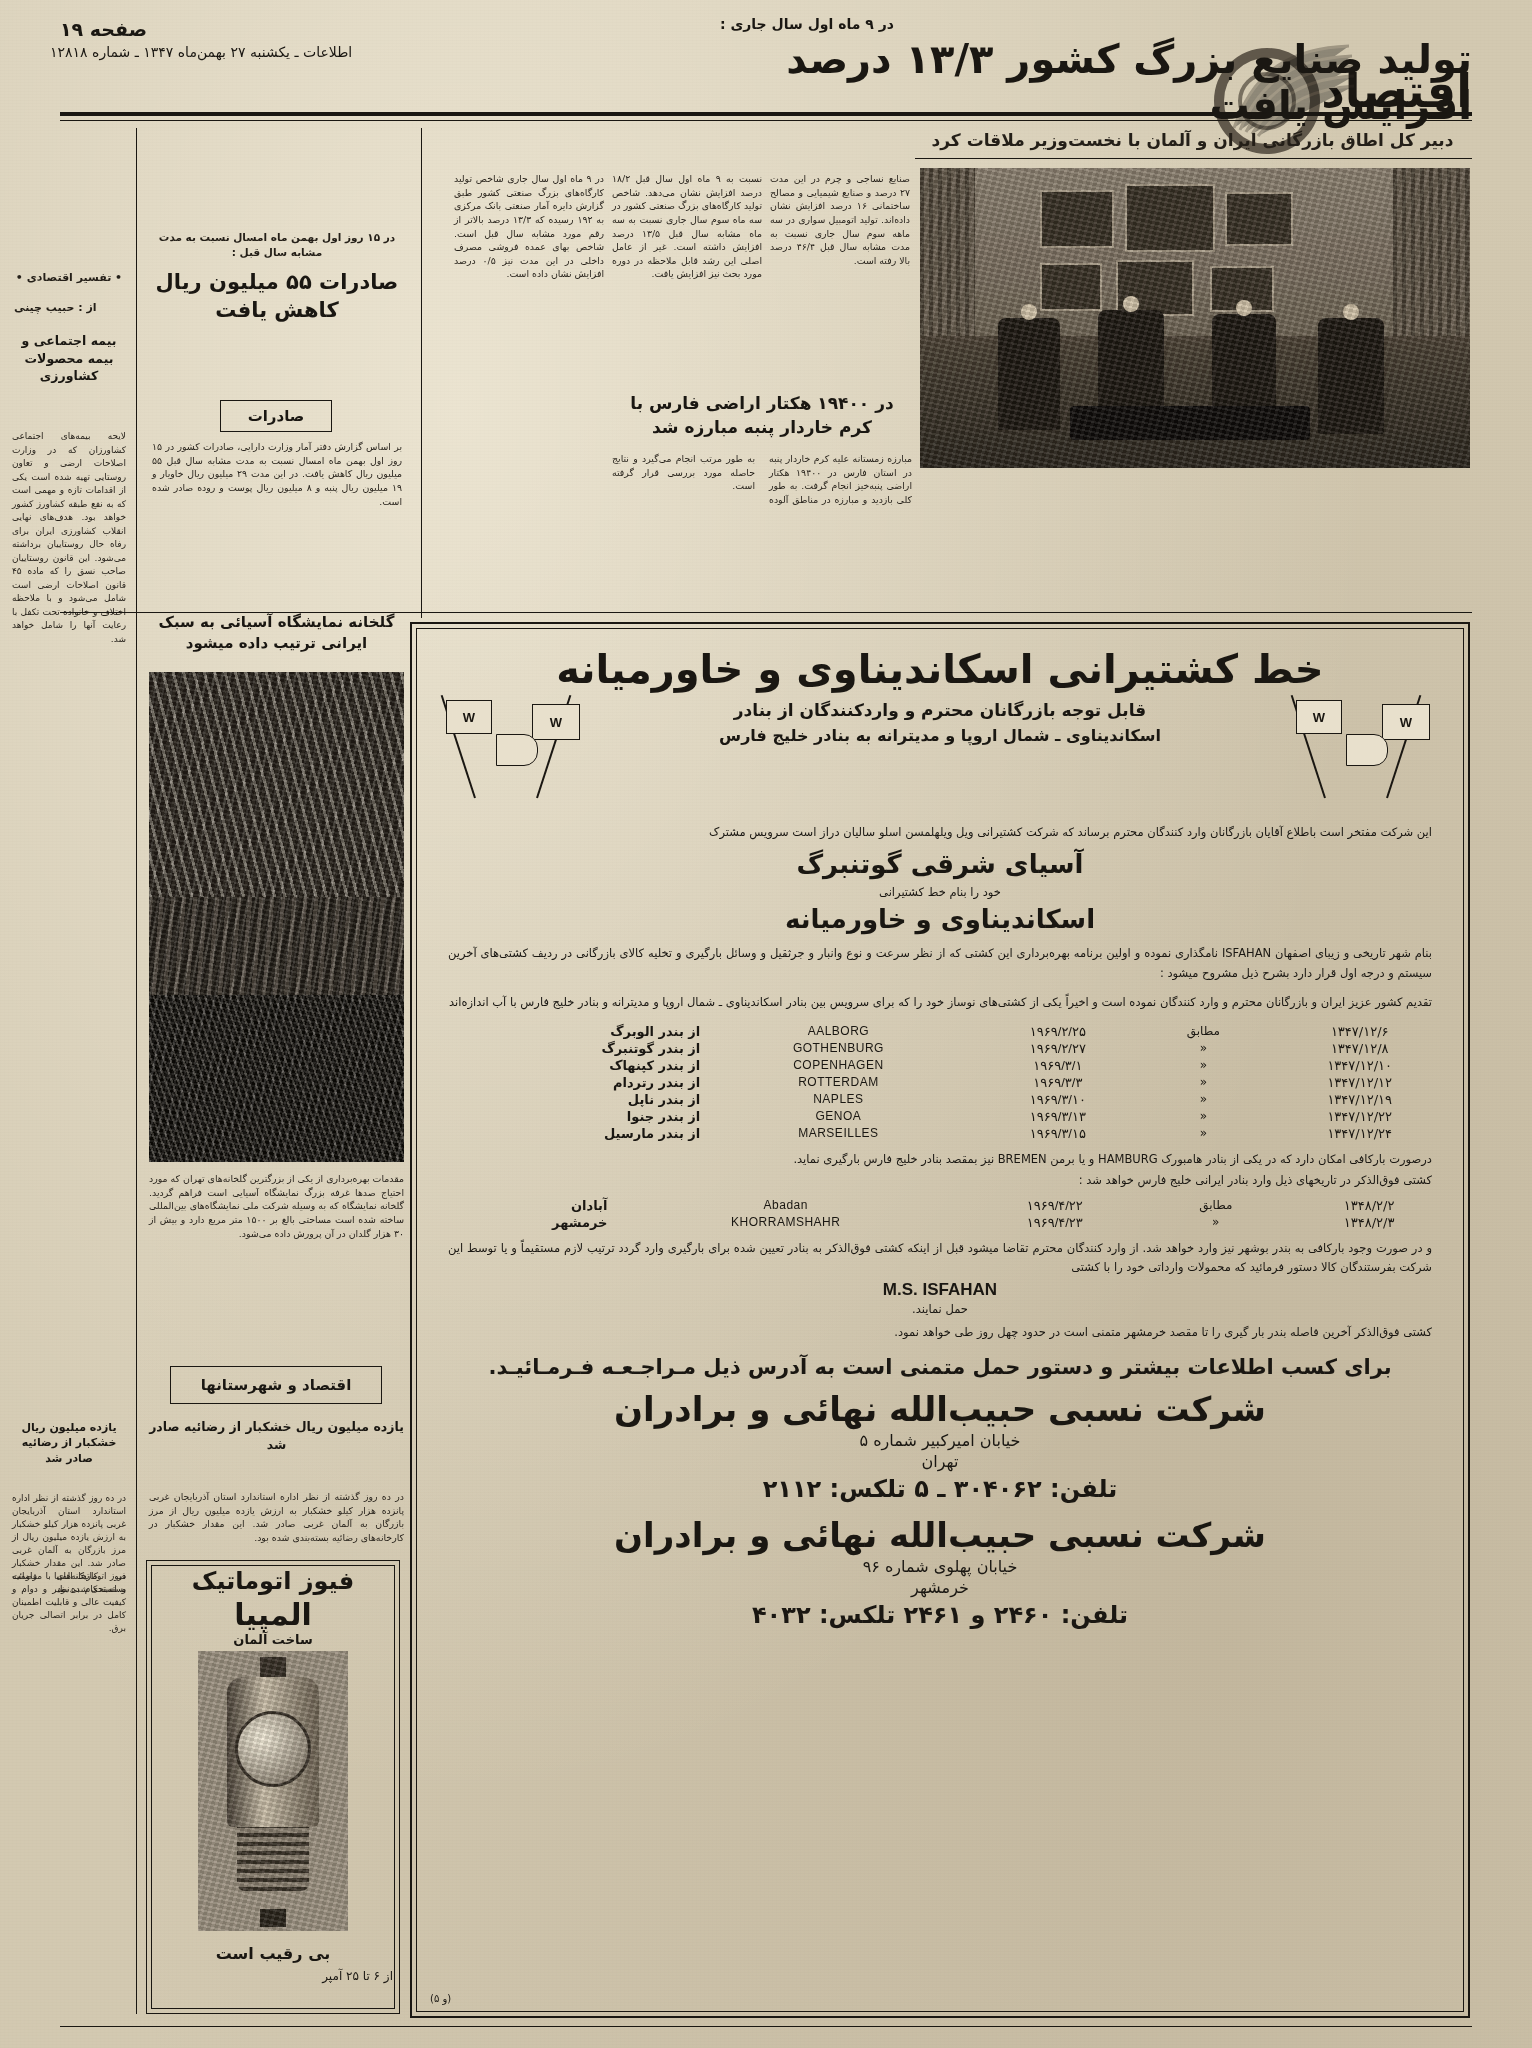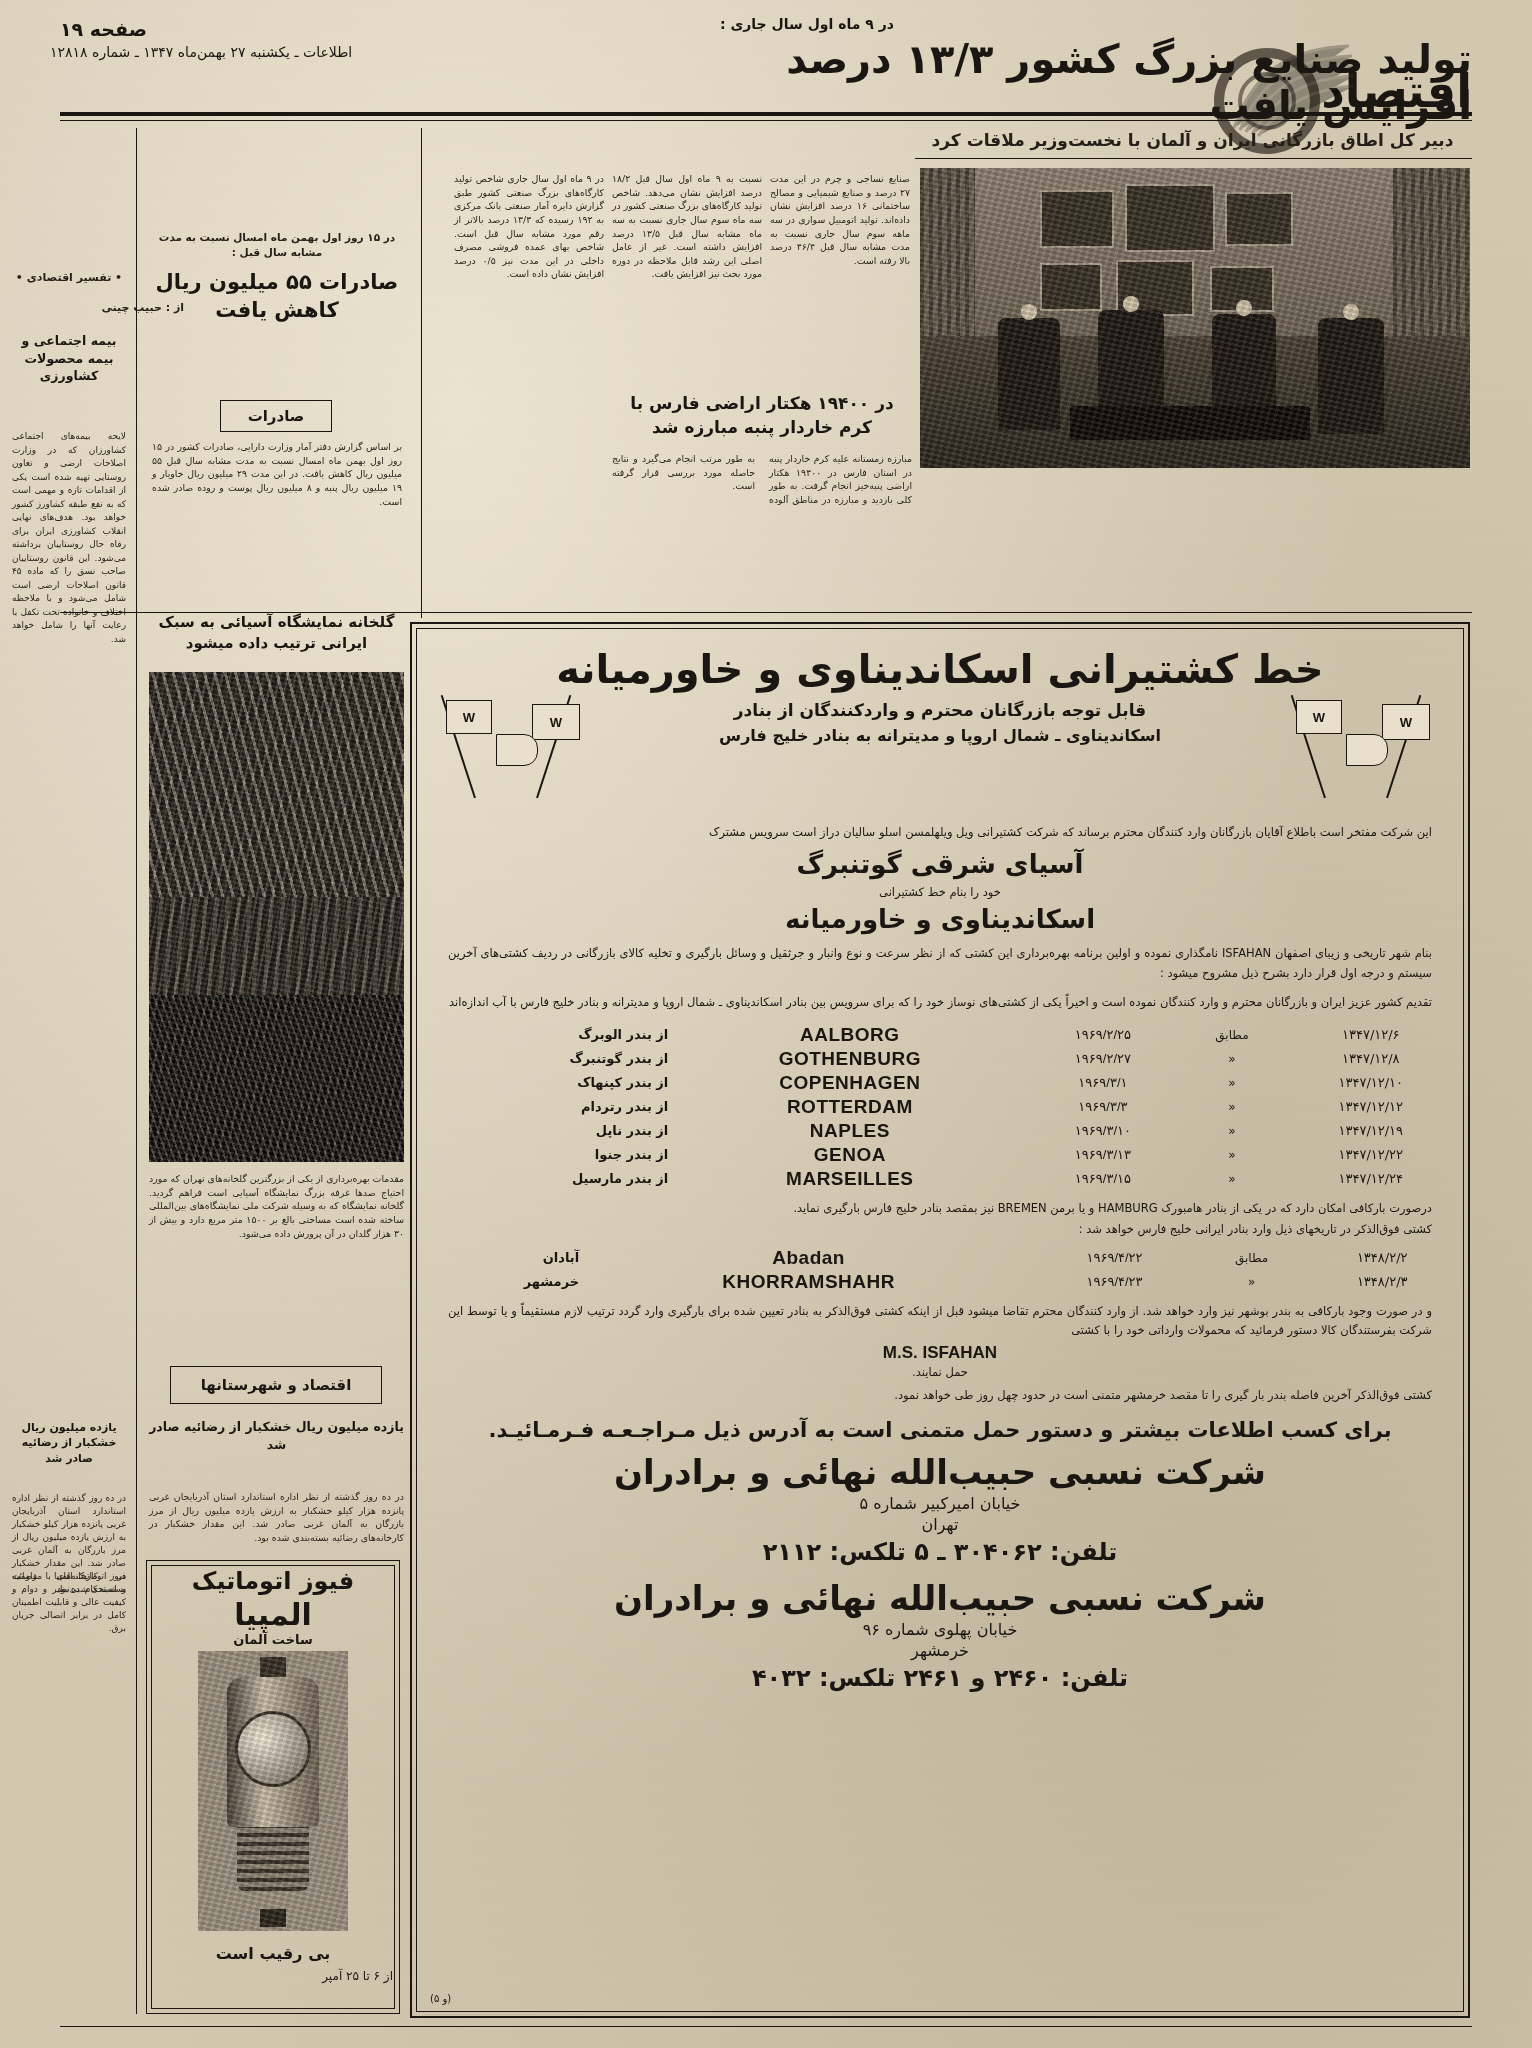--- a/index.html
+++ b/index.html
@@ -97,21 +97,21 @@
   .ad-sub{font-size:17px;font-weight:bold;text-align:center;margin-top:8px;}
   .ad-sub2{font-size:16px;font-weight:bold;text-align:center;margin-top:6px;}
   .ad-para{font-size:11.5px;line-height:1.7;text-align:justify;direction:rtl;margin-top:10px;}
   .big-line{font-size:22px;font-weight:bold;text-align:center;}
   .company{font-size:34px;font-weight:bold;text-align:center;letter-spacing:-1px;}
   .addr{font-size:16px;text-align:center;margin-top:2px;}
   .tel{font-size:24px;font-weight:bold;text-align:center;margin-top:4px;}
   table.ship{width:100%;border-collapse:collapse;font-size:13px;direction:rtl;}
   table.ship td{padding:1px 6px;white-space:nowrap;}
   td.port{font-weight:bold;font-size:13px;text-align:right;}
-  td.name{font-family:"Liberation Sans", sans-serif;font-weight:bold;font-size:19px;letter-spacing:.5px;text-align:center;direction:ltr;}
+  td.name{font-family:"Liberation Sans", sans-serif;font-weight:normal;font-size:12px;letter-spacing:.5px;text-align:center;direction:ltr;}
   td.date1{font-family:"Liberation Sans", sans-serif;font-size:13px;text-align:center;direction:ltr;}
   td.mid{font-size:12px;text-align:center;}
   td.date2{font-size:13px;text-align:center;}
   .flags{position:absolute;}
   .flagpole{position:absolute;width:2px;background:#1a1712;}
   .flag{position:absolute;background:#e8e0cc;border:1.5px solid #1a1712;}
   .flag span{position:absolute;left:50%;top:50%;transform:translate(-50%,-50%);font-size:13px;font-weight:bold;font-family:"Liberation Sans",sans-serif;}
   .vline{position:absolute;width:1px;background:#1a1712;}
   .sign{position:absolute;font-size:10px;}
 </style>
@@ -197,21 +197,21 @@
   <div class="col" style="top:1172px;right:1128px;width:255px;">مقدمات بهره‌برداری از یکی از بزرگترین گلخانه‌های تهران که مورد احتیاج صدها غرفه بزرگ نمایشگاه آسیایی است فراهم گردید. گلخانه نمایشگاه که به وسیله شرکت ملی نمایشگاه‌های بین‌المللی ساخته شده است مساحتی بالغ بر ۱۵۰۰ متر مربع دارد و بیش از ۳۰ هزار گلدان در آن پرورش داده می‌شود.</div>
 
   <div class="boxed" style="position:absolute;top:1366px;right:1150px;width:210px;height:36px;">
     <div style="position:absolute;inset:0;display:flex;align-items:center;justify-content:center;font-size:15px;font-weight:bold;">اقتصاد و شهرستانها</div>
   </div>
 
   <div class="hdr-xs" style="position:absolute;top:1418px;right:1128px;width:255px;">یازده میلیون ریال خشکبار از رضائیه صادر شد</div>
   <div class="col" style="top:1490px;right:1128px;width:255px;">در ده روز گذشته از نظر اداره استاندارد استان آذربایجان غربی پانزده هزار کیلو خشکبار به ارزش یازده میلیون ریال از مرز بازرگان به آلمان غربی صادر شد. این مقدار خشکبار در کارخانه‌های رضائیه بسته‌بندی شده بود.</div>
 
   <div class="col" style="top:270px;right:1408px;width:110px;text-align:center;font-weight:bold;font-size:11px;">• تفسیر اقتصادی •</div>
-  <div class="col" style="top:300px;right:1348px;width:110px;text-align:right;font-weight:bold;font-size:11px;">از : حبیب چینی</div>
+  <div class="col" style="top:300px;right:1408px;width:110px;text-align:left;font-weight:bold;font-size:11px;">از : حبیب چینی</div>
   <div class="hdr-xs" style="position:absolute;top:332px;right:1406px;width:114px;">بیمه اجتماعی و بیمه محصولات کشاورزی</div>
   <div class="col" style="top:430px;right:1406px;width:114px;font-size:9px;line-height:1.5;">لایحه بیمه‌های اجتماعی کشاورزان که در وزارت اصلاحات ارضی و تعاون روستایی تهیه شده است یکی از اقدامات تازه و مهمی است که به نفع طبقه کشاورز کشور خواهد بود. هدف‌های نهایی انقلاب کشاورزی ایران برای رفاه حال روستاییان برداشته می‌شود. این قانون روستاییان صاحب نسق را که ماده ۴۵ قانون اصلاحات ارضی است شامل می‌شود و با ملاحظه اختلاف و خانواده تحت تکفل با رعایت آنها را شامل خواهد شد.</div>
   <div class="hdr-xs" style="position:absolute;top:1420px;right:1406px;width:114px;font-size:11px;">یازده میلیون ریال خشکبار از رضائیه صادر شد</div>
   <div class="col" style="top:1492px;right:1406px;width:114px;font-size:9px;">در ده روز گذشته از نظر اداره استاندارد استان آذربایجان غربی پانزده هزار کیلو خشکبار به ارزش یازده میلیون ریال از مرز بازرگان به آلمان غربی صادر شد. این مقدار خشکبار در کارخانه‌های رضائیه بسته‌بندی شده بود.</div>
 
   <div class="hdr-sm" style="position:absolute;top:392px;right:620px;width:300px;font-size:17px;">در ۱۹۴۰۰ هکتار اراضی فارس با کرم خاردار پنبه مبارزه شد</div>
   <div class="col" style="top:452px;right:620px;width:300px;column-count:2;column-gap:14px;">مبارزه زمستانه علیه کرم خاردار پنبه در استان فارس در ۱۹۴۰۰ هکتار اراضی پنبه‌خیز انجام گرفت. به طور کلی بازدید و مبارزه در مناطق آلوده به طور مرتب انجام می‌گیرد و نتایج حاصله مورد بررسی قرار گرفته است.</div>
 
 
   <div class="rule-thin" style="left:60px;right:60px;top:612px;"></div>

